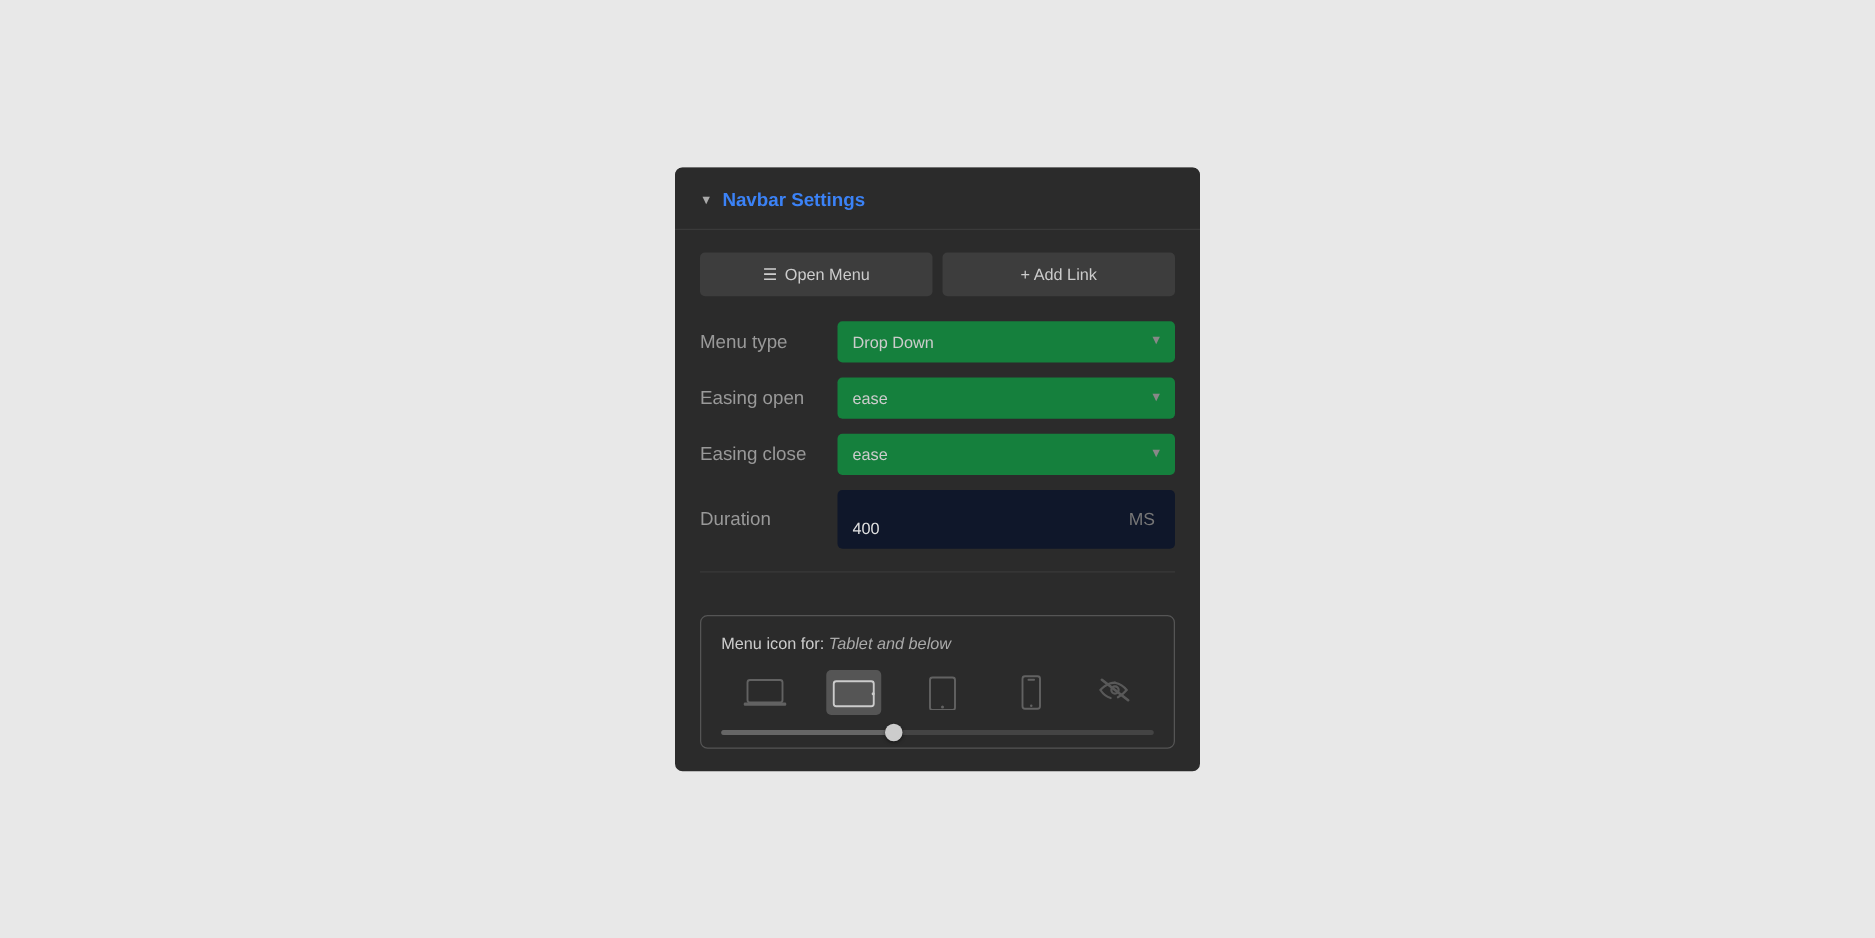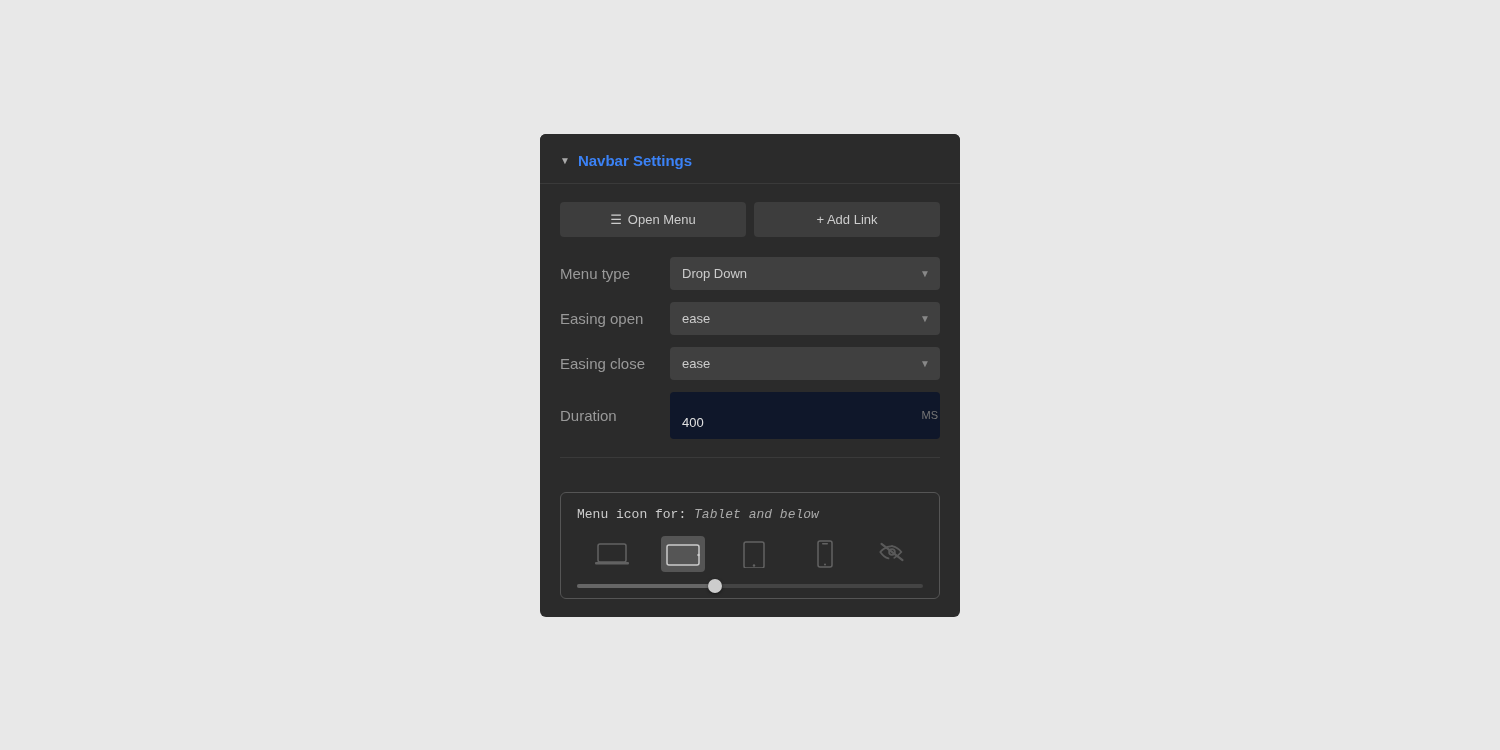--- a/index.html
+++ b/index.html
@@ -72,21 +72,21 @@
       color: #999;
       width: 100px;
       flex-shrink: 0;
     }
     .select-wrap {
       flex: 1;
       position: relative;
     }
     .select-wrap select {
       width: 100%;
-      background: #404040;
+      background: #15803d;
       border: none;
       border-radius: 4px;
       color: #ccc;
       font-size: 13px;
       padding: 9px 32px 9px 12px;
       appearance: none;
       cursor: pointer;
       outline: none;
     }
     .select-arrow {
@@ -107,24 +107,24 @@
       background: #0f172a;
       border: none;
       border-radius: 4px;
       color: #e0e0e0;
       font-size: 13px;
       padding: 23px 36px 9px 12px;
       outline: none;
     }
     .input-unit {
       position: absolute;
-      right: 2px;
+      right: 16px;
       top: 50%;
       transform: translateY(-50%);
-      font-size: 11px;
+      font-size: 14px;
       color: #777;
       pointer-events: none;
     }
     .divider {
       height: 1px;
       background: #3a3a3a;
       margin: 6px 0 14px 0;
     }
     .checkbox-row {
       display: flex;
@@ -142,21 +142,20 @@
     }
     .checkbox-label {
       font-size: 12.5px;
       color: #bbb;
     }
     .menu-icon-section {
       border: 1.5px solid #555;
       border-radius: 6px;
       padding: 14px 16px 10px 16px;
       margin-top: 20px;
-      font-family: Liberation Mono, monospace;
     }
     .menu-icon-title {
       font-size: 13px;
       color: #ccc;
       margin-bottom: 14px;
     }
     .menu-icon-title em {
       font-style: italic;
       color: #aaa;
     }

